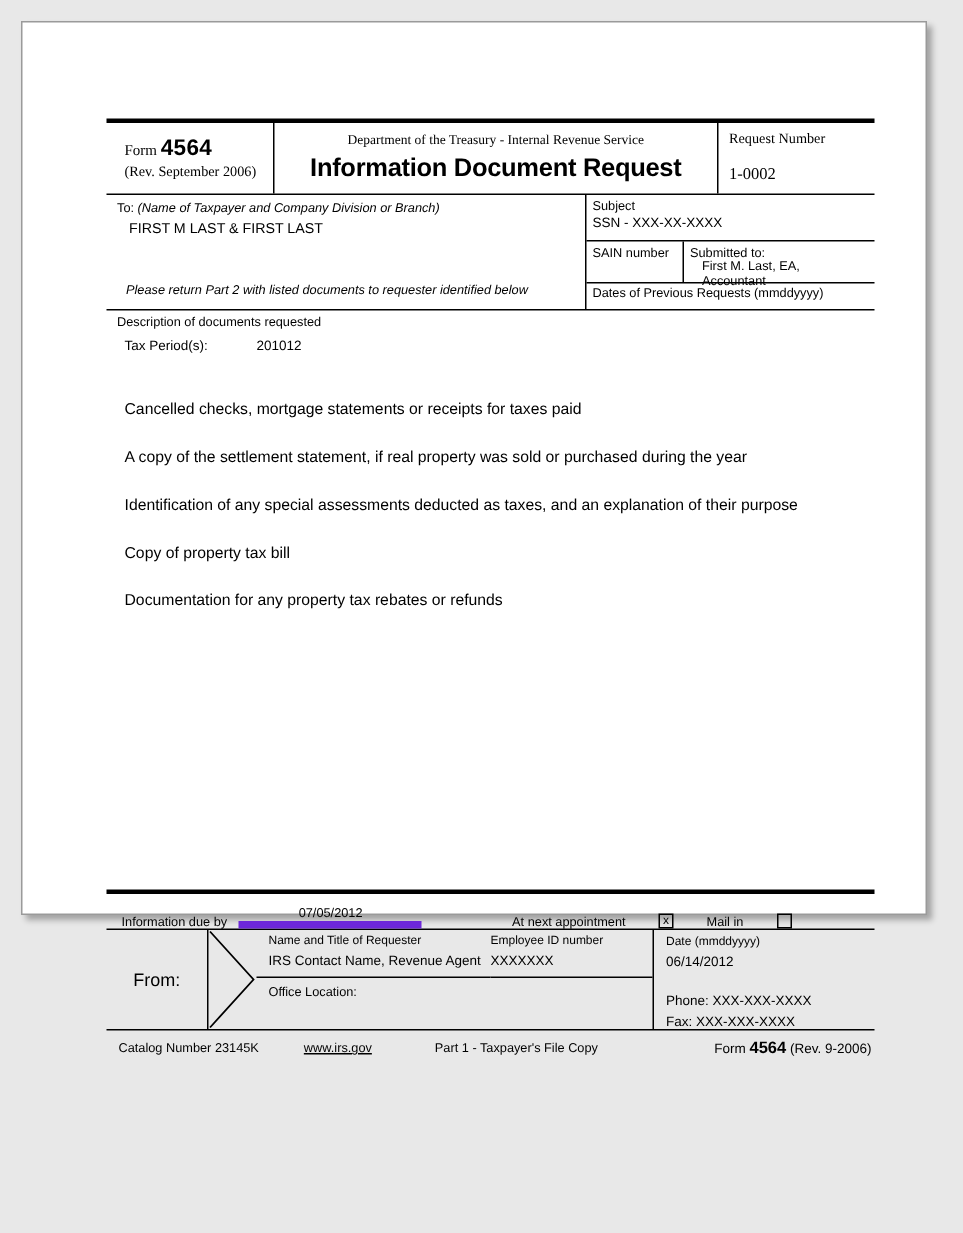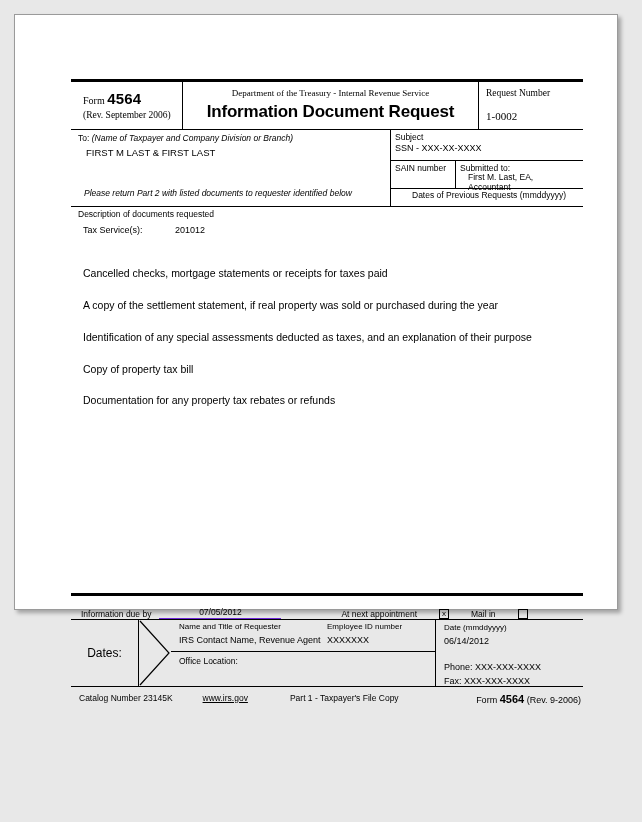--- a/index.html
+++ b/index.html
@@ -168,21 +168,20 @@
   }
   .sain-r .sub-v {
     padding-left: 8px;
     line-height: 1.12;
   }
   .prev-row {
     flex: 1;
     box-sizing: border-box;
     padding: 1px 0 0 4px;
     font-size: 8.5px;
-    margin-left: 17px;
   }
 
   
   .desc-head {
     font-size: 8.5px;
     padding: 2px 0 0 7px;
   }
   .desc-period {
     font-size: 9px;
     padding: 6px 0 0 12px;
@@ -207,21 +206,21 @@
     align-items: flex-end;
     height: 23px;
     font-size: 8.5px;
     padding-left: 10px;
     box-sizing: border-box;
   }
   .due-lbl { white-space: nowrap; }
   .due-val {
     margin-left: 8px;
     width: 122px;
-    border-bottom: 1px solid #6d28d9;
+    border-bottom: 5px solid #6d28d9;
     text-align: center;
     padding-bottom: 1px;
     font-size: 8.5px;
   }
   .due-opt1 { margin-left: 60px; white-space: nowrap; }
   .chk {
     display: inline-block;
     width: 10px;
     height: 10px;
     border: 1px solid #000;
@@ -393,21 +392,21 @@
           <div>Dates of Previous Requests (mmddyyyy)</div>
           <div></div>
         </div>
 
       </div>
     </div>
 
     <div class="desc-head">Description of documents requested</div>
 
     <div class="desc-period">
-      <span>Tax Service(s):</span>
+      <span>Tax Period(s):</span>
       <span class="pv">201012</span>
     </div>
 
     <div class="desc-body">
       <p>Cancelled checks, mortgage statements or receipts for taxes paid</p>
       <p>A copy of the settlement statement, if real property was sold or purchased during the year</p>
       <p>Identification of any special assessments deducted as taxes, and an explanation of their purpose</p>
       <p>Copy of property tax bill</p>
       <p>Documentation for any property tax rebates or refunds</p>
     </div>
@@ -418,21 +417,21 @@
       <span class="due-lbl">Information due by</span>
       <span class="due-val">07/05/2012</span>
       <span class="due-opt1">At next appointment</span>
       <span class="chk">x</span>
       <span class="due-opt2">Mail in</span>
       <span class="chk"></span>
     </div>
 
     <div class="from-block">
 
-      <div class="from-lbl">Dates:</div>
+      <div class="from-lbl">From:</div>
 
       <div class="from-arrow">
         <svg width="32" height="66" viewBox="0 0 32 66" xmlns="http://www.w3.org/2000/svg">
           <polyline points="1,1 30,33 1,65" fill="none" stroke="#000" stroke-width="1.2"></polyline>
         </svg>
       </div>
 
       <div class="from-cols">
 
         <div class="from-top">

